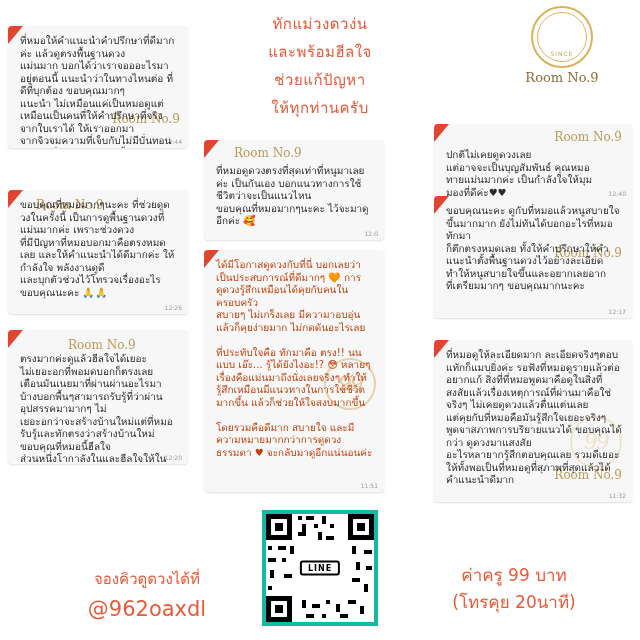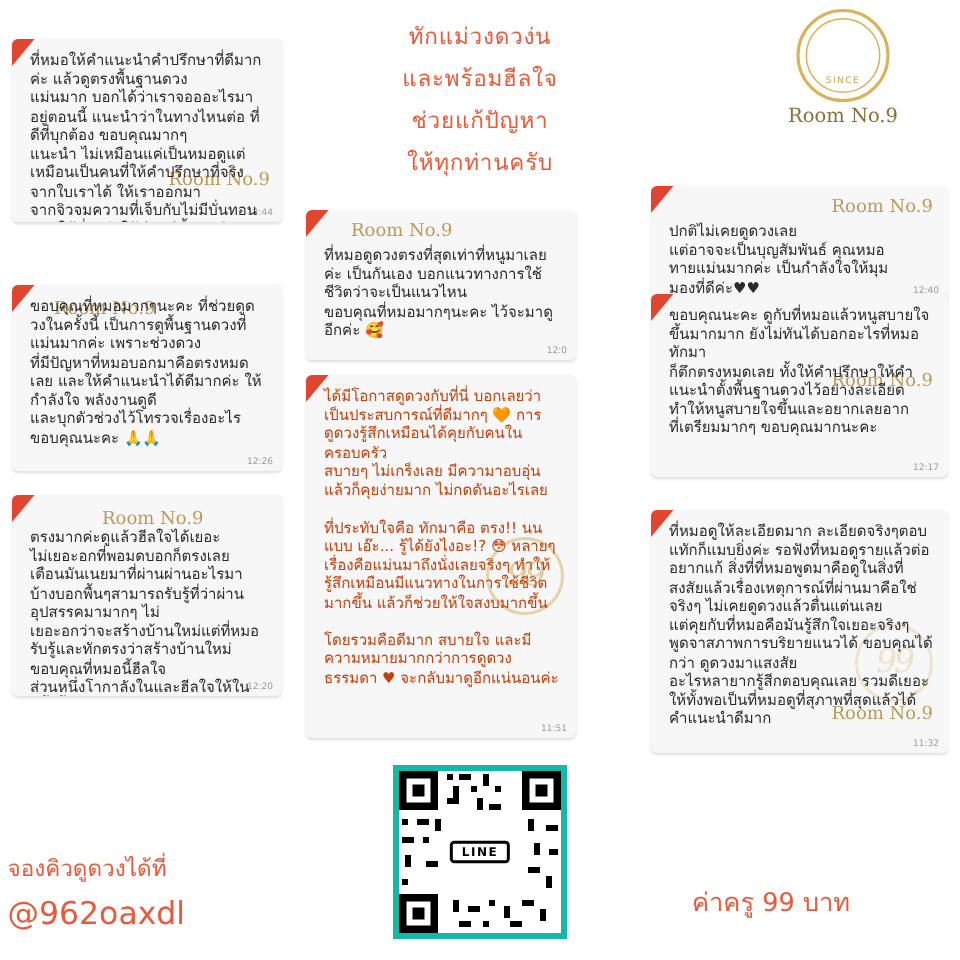--- a/index.html
+++ b/index.html
@@ -103,22 +103,22 @@
   }
   .ghost:after{
     content:"99";
     position:absolute;left:0;right:0;top:11px;text-align:center;
     font-family:"DejaVu Serif", serif;font-size:22px;font-style:italic;
     color:rgba(205,164,78,.5);letter-spacing:-2px;
   }
 
   
   .booking{
-    position:absolute;left:5px;bottom:16px;width:250px;
-    color:#e85a3a;
+    position:absolute;left:22px;bottom:16px;width:250px;
+    text-align:center;color:#e85a3a;
     font-size:17px;line-height:30px;
   }
   .booking .line1{font-size:15px;}
   .booking .line2{font-size:21px;}
   .booking .line3{font-size:19px;}
 
   .price{
     position:absolute;right:16px;bottom:24px;width:220px;
     text-align:center;color:#e85a3a;
     font-size:17px;line-height:27px;
@@ -241,20 +241,21 @@
     <span class="ts">11:32</span>
   </div>
 
   <div class="booking">
     <div class="line1">จองคิวดูดวงได้ที่</div>
     <div class="line2">@962oaxdl</div>
   </div>
 
   <div class="price">
     <div>ค่าครู 99 บาท</div>
+    <div>(โทรคุย 20นาที)</div>
   </div>
 
   <div class="qr">
     <div class="grid">
       <div class="finder" style="left:0;top:0;">
           <i></i>
         </div>
       <div class="finder" style="right:0;top:0;">
           <i></i>
         </div>

